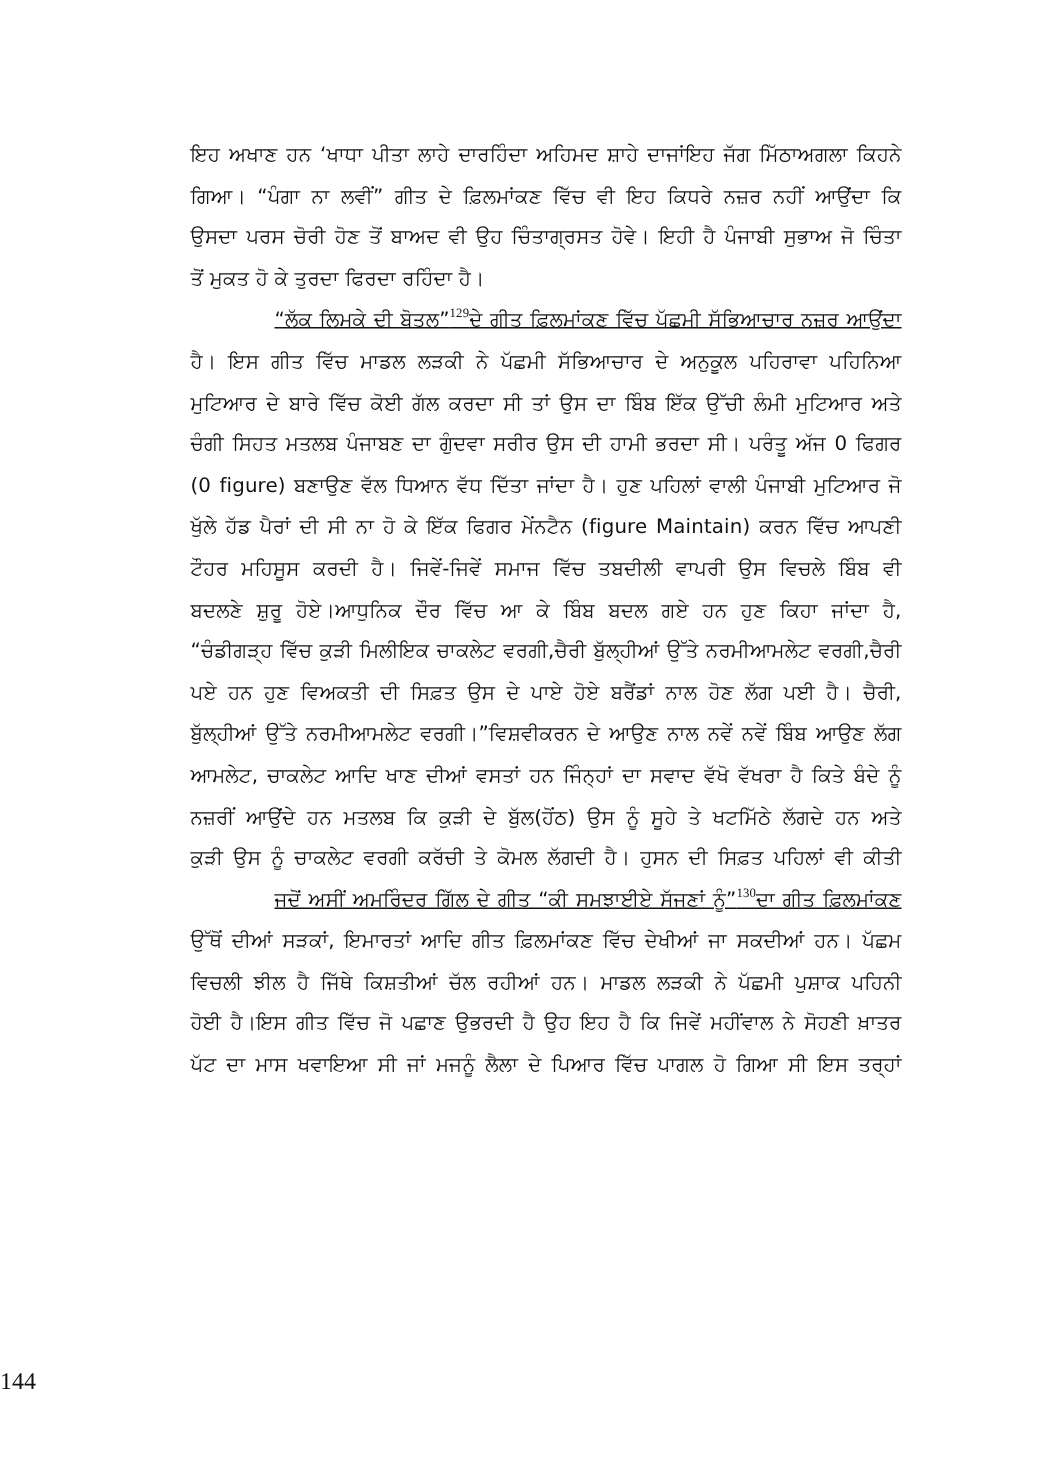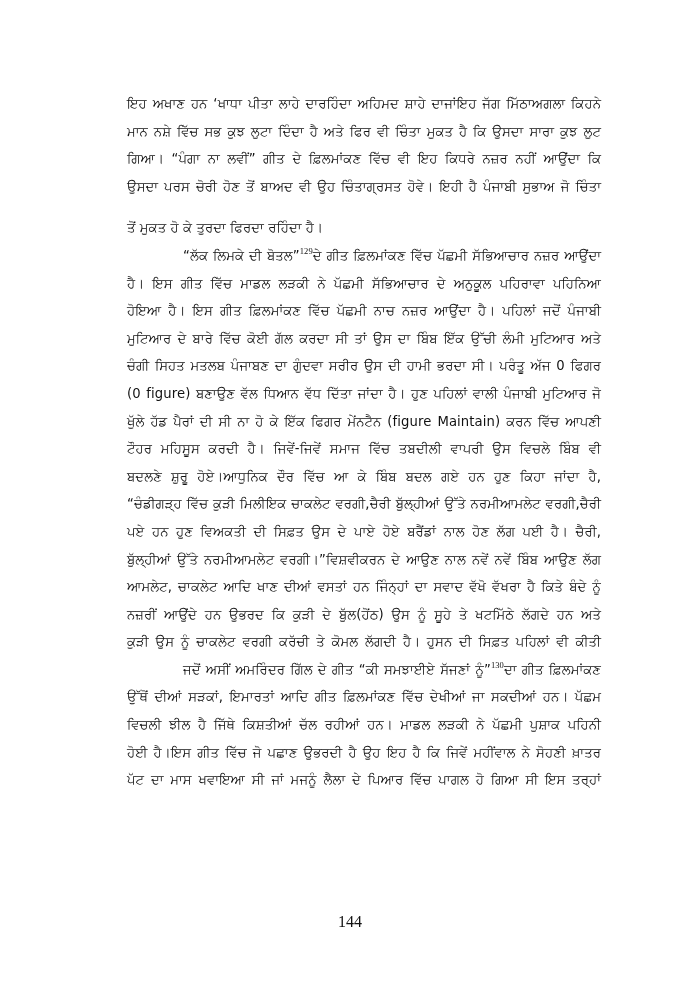--- a/index.html
+++ b/index.html
@@ -35,71 +35,69 @@
       line-height: 27.6px;
       font-size: 13.2px;
       white-space: nowrap;
       overflow: visible;
       text-align: justify;
       text-align-last: justify;
       letter-spacing: 0.1px;
     }
     .line.last {
       text-align-last: left;
-      margin-top: 14px;
     }
     .line.indent {
       padding-left: 56px;
+      text-decoration: underline;
     }
     sup.fn {
       font-family: "Liberation Serif", "DejaVu Serif", serif;
       font-size: 8.5px;
       vertical-align: 6px;
       line-height: 0;
     }
     .page-number {
       position: absolute;
       left: 0;
       width: 700px;
       top: 913px;
-      text-align: center;
+      text-align: left;
       font-family: "Liberation Serif", "DejaVu Serif", serif;
       font-size: 16px;
       color: #111111;
     }
   </style>
 </head>
 <body>
 
 <div class="page">
   <div class="text-block">
 
     <div>
       <span class="line">ਇਹ ਅਖਾਣ ਹਨ ‘ਖਾਧਾ ਪੀਤਾ ਲਾਹੇ ਦਾਰਹਿੰਦਾ ਅਹਿਮਦ ਸ਼ਾਹੇ ਦਾਜਾਂਇਹ ਜੱਗ ਮਿੱਠਾਅਗਲਾ ਕਿਹਨੇ</span>
-      <span class="line">ਮਾਨ ਨਸ਼ੇ ਵਿੱਚ ਸਭ ਕੁਝ ਲੁਟਾ ਦਿੰਦਾ ਹੈ ਅਤੇ ਫਿਰ ਵੀ ਚਿੰਤਾ ਮੁਕਤ ਹੈ ਕਿ ਉਸਦਾ ਸਾਰਾ ਕੁਝ ਲੁਟ</span>
       <span class="line">ਗਿਆ। “ਪੰਗਾ ਨਾ ਲਵੀਂ” ਗੀਤ ਦੇ ਫ਼ਿਲਮਾਂਕਣ ਵਿੱਚ ਵੀ ਇਹ ਕਿਧਰੇ ਨਜ਼ਰ ਨਹੀਂ ਆਉਂਦਾ ਕਿ</span>
       <span class="line">ਉਸਦਾ ਪਰਸ ਚੋਰੀ ਹੋਣ ਤੋਂ ਬਾਅਦ ਵੀ ਉਹ ਚਿੰਤਾਗ੍ਰਸਤ ਹੋਵੇ। ਇਹੀ ਹੈ ਪੰਜਾਬੀ ਸੁਭਾਅ ਜੋ ਚਿੰਤਾ</span>
       <span class="line last">ਤੋਂ ਮੁਕਤ ਹੋ ਕੇ ਤੁਰਦਾ ਫਿਰਦਾ ਰਹਿੰਦਾ ਹੈ।</span>
     </div>
 
     <div>
       <span class="line indent"><span>“ਲੱਕ ਲਿਮਕੇ ਦੀ ਬੋਤਲ”</span><sup class="fn">129</sup><span>ਦੇ ਗੀਤ ਫ਼ਿਲਮਾਂਕਣ ਵਿੱਚ ਪੱਛਮੀ ਸੱਭਿਆਚਾਰ ਨਜ਼ਰ ਆਉਂਦਾ</span></span>
       <span class="line">ਹੈ। ਇਸ ਗੀਤ ਵਿੱਚ ਮਾਡਲ ਲੜਕੀ ਨੇ ਪੱਛਮੀ ਸੱਭਿਆਚਾਰ ਦੇ ਅਨੁਕੂਲ ਪਹਿਰਾਵਾ ਪਹਿਨਿਆ</span>
-      <span class="line">ਹੋਇਆ ਹੈ। ਇਸ ਗੀਤ ਫ਼ਿਲਮਾਂਕਣ ਵਿੱਚ ਪੱਛਮੀ ਨਾਚ ਨਜ਼ਰ ਆਉਂਦਾ ਹੈ। ਪਹਿਲਾਂ ਜਦੋਂ ਪੰਜਾਬੀ</span>
       <span class="line">ਮੁਟਿਆਰ ਦੇ ਬਾਰੇ ਵਿੱਚ ਕੋਈ ਗੱਲ ਕਰਦਾ ਸੀ ਤਾਂ ਉਸ ਦਾ ਬਿੰਬ ਇੱਕ ਉੱਚੀ ਲੰਮੀ ਮੁਟਿਆਰ ਅਤੇ</span>
       <span class="line">ਚੰਗੀ ਸਿਹਤ ਮਤਲਬ ਪੰਜਾਬਣ ਦਾ ਗੁੰਦਵਾ ਸਰੀਰ ਉਸ ਦੀ ਹਾਮੀ ਭਰਦਾ ਸੀ। ਪਰੰਤੂ ਅੱਜ 0 ਫਿਗਰ</span>
       <span class="line">(0 figure) ਬਣਾਉਣ ਵੱਲ ਧਿਆਨ ਵੱਧ ਦਿੱਤਾ ਜਾਂਦਾ ਹੈ। ਹੁਣ ਪਹਿਲਾਂ ਵਾਲੀ ਪੰਜਾਬੀ ਮੁਟਿਆਰ ਜੋ</span>
       <span class="line">ਖੁੱਲੇ ਹੱਡ ਪੈਰਾਂ ਦੀ ਸੀ ਨਾ ਹੋ ਕੇ ਇੱਕ ਫਿਗਰ ਮੇਂਨਟੈਨ (figure Maintain) ਕਰਨ ਵਿੱਚ ਆਪਣੀ</span>
       <span class="line">ਟੌਹਰ ਮਹਿਸੂਸ ਕਰਦੀ ਹੈ। ਜਿਵੇਂ-ਜਿਵੇਂ ਸਮਾਜ ਵਿੱਚ ਤਬਦੀਲੀ ਵਾਪਰੀ ਉਸ ਵਿਚਲੇ ਬਿੰਬ ਵੀ</span>
       <span class="line">ਬਦਲਣੇ ਸ਼ੁਰੂ ਹੋਏ।ਆਧੁਨਿਕ ਦੌਰ ਵਿੱਚ ਆ ਕੇ ਬਿੰਬ ਬਦਲ ਗਏ ਹਨ ਹੁਣ ਕਿਹਾ ਜਾਂਦਾ ਹੈ,</span>
       <span class="line">“ਚੰਡੀਗੜ੍ਹ ਵਿੱਚ ਕੁੜੀ ਮਿਲੀਇਕ ਚਾਕਲੇਟ ਵਰਗੀ,ਚੈਰੀ ਬੁੱਲ੍ਹੀਆਂ ਉੱਤੇ ਨਰਮੀਆਮਲੇਟ ਵਰਗੀ,ਚੈਰੀ</span>
       <span class="line">ਪਏ ਹਨ ਹੁਣ ਵਿਅਕਤੀ ਦੀ ਸਿਫ਼ਤ ਉਸ ਦੇ ਪਾਏ ਹੋਏ ਬਰੈਂਡਾਂ ਨਾਲ ਹੋਣ ਲੱਗ ਪਈ ਹੈ। ਚੈਰੀ,</span>
       <span class="line">ਬੁੱਲ੍ਹੀਆਂ ਉੱਤੇ ਨਰਮੀਆਮਲੇਟ ਵਰਗੀ।”ਵਿਸ਼ਵੀਕਰਨ ਦੇ ਆਉਣ ਨਾਲ ਨਵੇਂ ਨਵੇਂ ਬਿੰਬ ਆਉਣ ਲੱਗ</span>
       <span class="line">ਆਮਲੇਟ, ਚਾਕਲੇਟ ਆਦਿ ਖਾਣ ਦੀਆਂ ਵਸਤਾਂ ਹਨ ਜਿੰਨ੍ਹਾਂ ਦਾ ਸਵਾਦ ਵੱਖੋ ਵੱਖਰਾ ਹੈ ਕਿਤੇ ਬੰਦੇ ਨੂੰ</span>
-      <span class="line">ਨਜ਼ਰੀਂ ਆਉਂਦੇ ਹਨ ਉਭਰਦ ਕਿ ਕੁੜੀ ਦੇ ਬੁੱਲ(ਹੋਂਠ) ਉਸ ਨੂੰ  ਸੂਹੇ ਤੇ ਖਟਮਿੱਠੇ ਲੱਗਦੇ ਹਨ ਅਤੇ</span>
+      <span class="line">ਨਜ਼ਰੀਂ ਆਉਂਦੇ ਹਨ ਮਤਲਬ ਕਿ ਕੁੜੀ ਦੇ ਬੁੱਲ(ਹੋਂਠ) ਉਸ ਨੂੰ  ਸੂਹੇ ਤੇ ਖਟਮਿੱਠੇ ਲੱਗਦੇ ਹਨ ਅਤੇ</span>
       <span class="line">ਕੁੜੀ ਉਸ ਨੂੰ ਚਾਕਲੇਟ ਵਰਗੀ  ਕਰੱਚੀ ਤੇ ਕੋਮਲ ਲੱਗਦੀ ਹੈ। ਹੁਸਨ ਦੀ ਸਿਫ਼ਤ ਪਹਿਲਾਂ ਵੀ ਕੀਤੀ</span>
     </div>
 
     <div>
       <span class="line indent"><span>ਜਦੋਂ ਅਸੀਂ ਅਮਰਿੰਦਰ ਗਿੱਲ ਦੇ ਗੀਤ “ਕੀ ਸਮਝਾਈਏ ਸੱਜਣਾਂ ਨੂੰ”</span><sup class="fn">130</sup><span>ਦਾ ਗੀਤ ਫ਼ਿਲਮਾਂਕਣ</span></span>
       <span class="line">ਉੱਥੋਂ ਦੀਆਂ ਸੜਕਾਂ, ਇਮਾਰਤਾਂ ਆਦਿ ਗੀਤ ਫ਼ਿਲਮਾਂਕਣ ਵਿੱਚ ਦੇਖੀਆਂ ਜਾ ਸਕਦੀਆਂ ਹਨ। ਪੱਛਮ</span>
       <span class="line">ਵਿਚਲੀ ਝੀਲ ਹੈ ਜਿੱਥੇ ਕਿਸ਼ਤੀਆਂ ਚੱਲ ਰਹੀਆਂ ਹਨ। ਮਾਡਲ ਲੜਕੀ ਨੇ ਪੱਛਮੀ ਪੁਸ਼ਾਕ ਪਹਿਨੀ</span>
       <span class="line">ਹੋਈ ਹੈ।ਇਸ ਗੀਤ ਵਿੱਚ ਜੋ ਪਛਾਣ ਉਭਰਦੀ ਹੈ ਉਹ ਇਹ ਹੈ ਕਿ ਜਿਵੇਂ ਮਹੀਂਵਾਲ ਨੇ ਸੋਹਣੀ ਖ਼ਾਤਰ</span>
       <span class="line">ਪੱਟ ਦਾ ਮਾਸ ਖਵਾਇਆ ਸੀ ਜਾਂ ਮਜਨੂੰ ਲੈਲਾ ਦੇ ਪਿਆਰ ਵਿੱਚ ਪਾਗਲ ਹੋ ਗਿਆ ਸੀ ਇਸ ਤਰ੍ਹਾਂ</span>
     </div>

